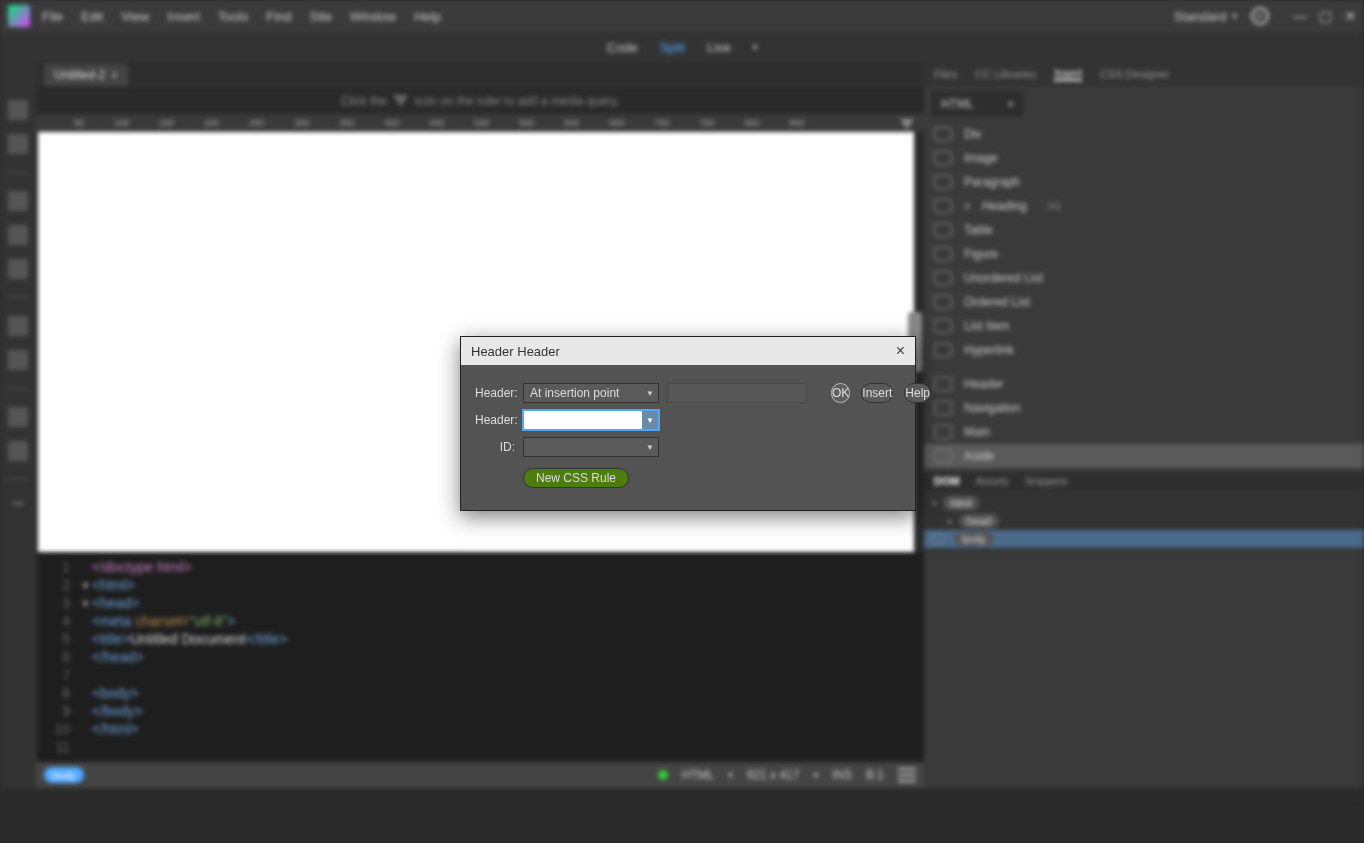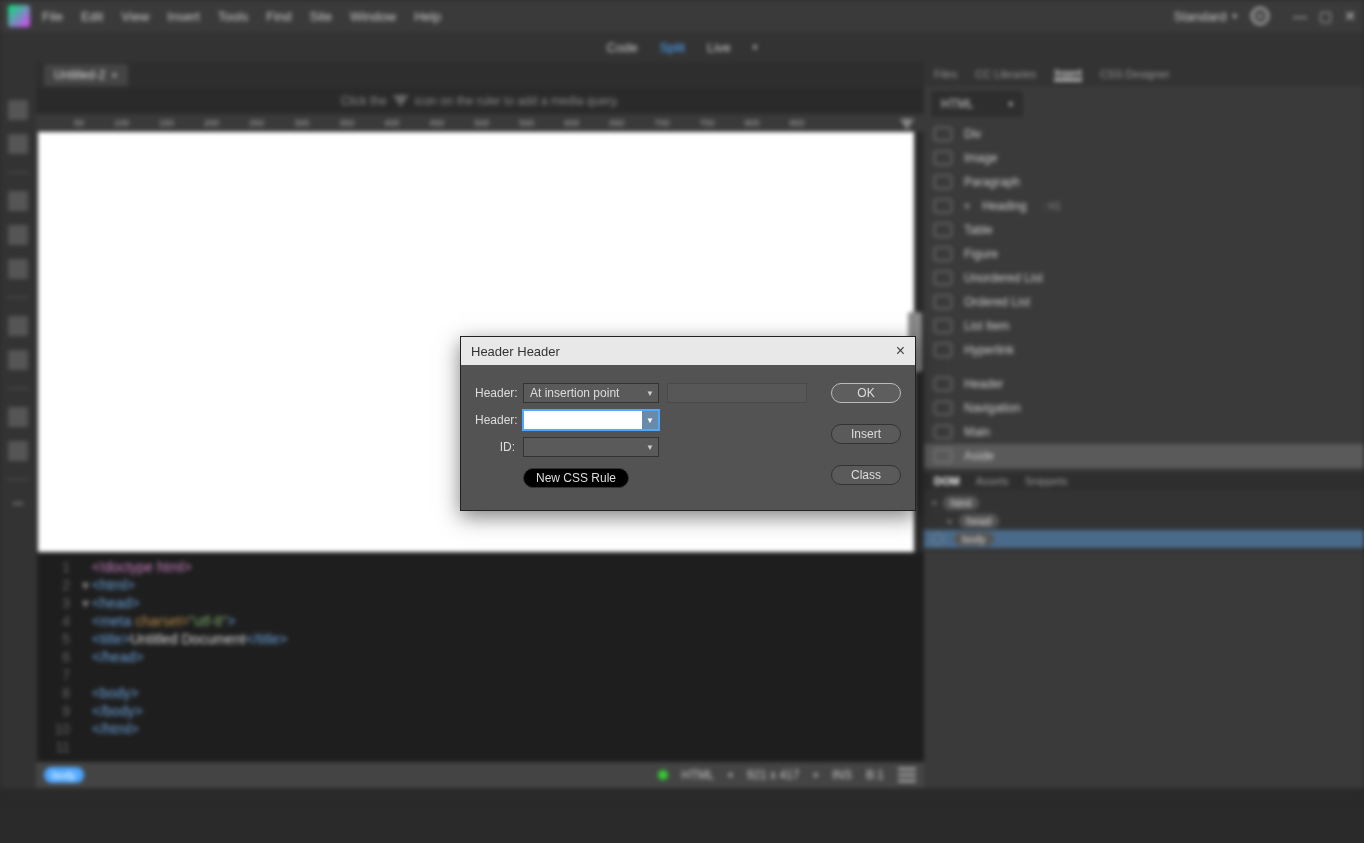--- a/index.html
+++ b/index.html
@@ -93,22 +93,22 @@
 .dialog-body { padding: 18px 14px 22px 14px; display: flex; gap: 18px; }
 .form-col { flex: 1; }
 .form-row { display: flex; align-items: center; gap: 8px; margin-bottom: 7px; }
 .form-row label { width: 40px; text-align: right; color: #ddd; font-size: 12px; }
 .select, .combo { flex: 0 0 136px; height: 20px; background: #5a5a5a; border: 1px solid #333; color: #ddd; font-size: 12px; padding: 0 6px; display: flex; align-items: center; position: relative; }
 .select .chev, .combo .chev { position: absolute; right: 4px; font-size: 8px; color: #ccc; }
 .combo.focused { background: #fff; border: 1px solid #4fa8ff; box-shadow: 0 0 0 1px #4fa8ff; color: #222; }
 .combo.focused input { border: none; outline: none; background: transparent; width: 100%; font-size: 12px; color: #222; }
 .combo.focused .chev-box { position: absolute; right: 0; top: 0; width: 16px; height: 100%; background: #6a8aaa; display: flex; align-items: center; justify-content: center; }
 .sel-disabled { flex: 0 0 140px; height: 20px; background: #5a5a5a; border: 1px solid #444; opacity: 0.6; }
-.newcss-btn { margin-left: 48px; margin-top: 4px; height: 20px; padding: 0 12px; background: #000000; border: 1px solid #333; border-radius: 10px; color: #ddd; font-size: 12px; display: inline-flex; align-items: center; }
-.btn-col { width: 70px; display: flex; flex-direction: column; gap: 21px; }
+.newcss-btn { margin-left: 48px; margin-top: 4px; height: 20px; padding: 0 12px; background: #4d7c0f; border: 1px solid #333; border-radius: 10px; color: #ddd; font-size: 12px; display: inline-flex; align-items: center; }
+.btn-col { width: 70px; display: flex; flex-direction: row; gap: 11px; }
 .dbtn { height: 20px; background: #5a5a5a; border: 1px solid #333; border-radius: 10px; color: #ddd; font-size: 12px; display: flex; align-items: center; justify-content: center; cursor: pointer; }
 .dbtn.primary { border: 1px solid #bbb; background: #5e5e5e; }
 </style>
 </head>
 <body>
 
 <div class="blur-bg">
 
 <div class="topbar">
   <div class="logo"></div>
@@ -399,16 +399,16 @@
         <div class="select">
           <span></span>
             <span class="chev">▼</span>
         </div>
       </div>
       <div class="newcss-btn">New CSS Rule</div>
     </div>
     <div class="btn-col">
       <div class="dbtn primary">OK</div>
       <div class="dbtn">Insert</div>
-      <div class="dbtn">Class</div>
+      <div class="dbtn">Help</div>
     </div>
   </div>
 </div>
 
 </body></html>

